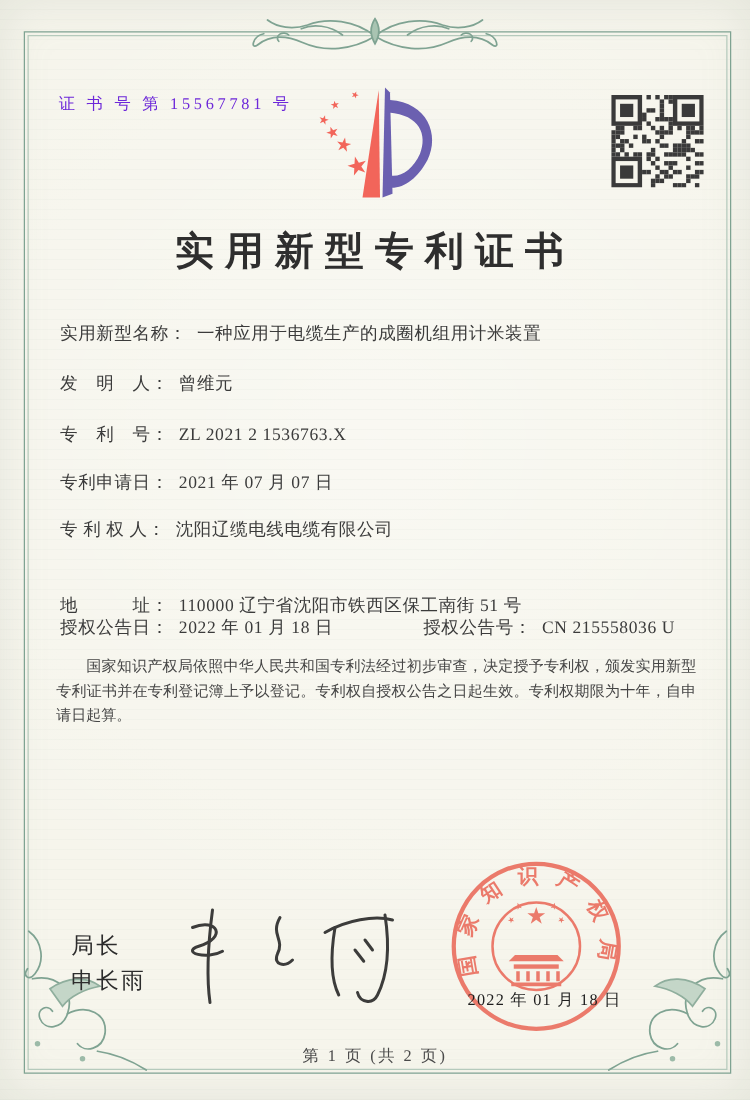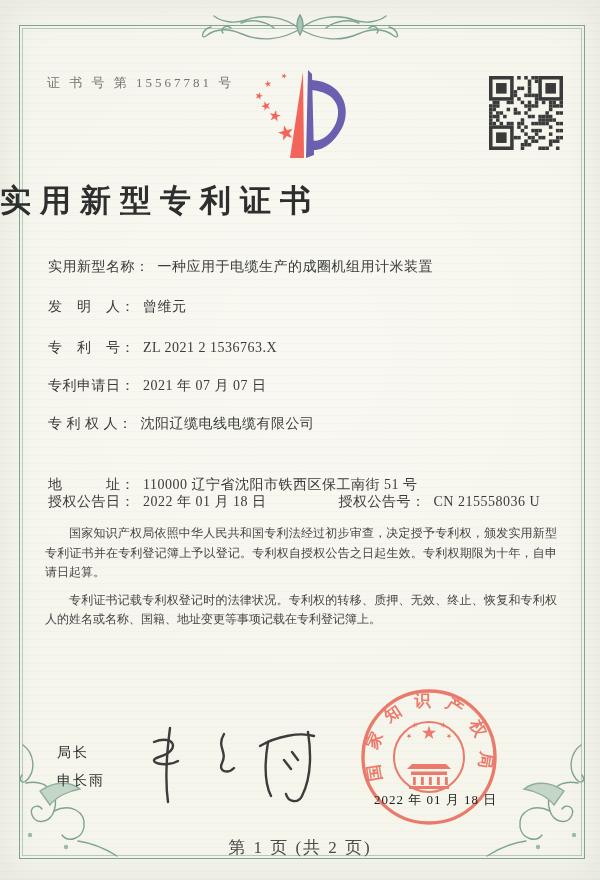--- a/index.html
+++ b/index.html
@@ -21,46 +21,46 @@
   .frame-outer{
     position:absolute;left:19px;top:25px;right:15px;bottom:21px;
     border:1.5px solid #7fa392;
   }
   .frame-inner{
     position:absolute;inset:2px;
     border:1px solid #b5cabc;
   }
   .abs{position:absolute;}
   .cert-no{
-    left:47px;top:74px;font-size:13px;color:#737373;letter-spacing:3px;
+    left:47px;top:74px;font-size:13px;color:#6d28d9;letter-spacing:3px;
   }
   .title{
-    left:0;right:0;top:180px;text-align:left;
+    left:0;right:0;top:180px;text-align:center;
     font-size:31px;font-weight:600;color:#2e2e2e;letter-spacing:9px;
   }
   .field-row{
     left:48px;font-size:14px;color:#3b3b3b;white-space:nowrap;letter-spacing:0.5px;
   }
   .field-row .val{margin-left:8px;margin-top:33px;}
   .grant-right{margin-left:72px;}
   .paras{
     left:45px;width:512px;top:524px;
     font-size:12px;line-height:19.5px;color:#454545;text-align:justify;
   }
   .paras p{margin:0 0 8px 0;text-indent:2em;}
   .signer{
-    left:57px;font-size:14px;color:#2c2c2c;font-weight:500;
+    left:57px;font-size:18px;color:#2c2c2c;font-weight:500;
     font-family:"Liberation Sans", sans-serif;letter-spacing:2px;
   }
   .seal-date{
     left:374px;top:791px;font-size:13px;color:#1e1e1e;letter-spacing:1px;z-index:5;
   }
   .footer{
     left:0;right:0;top:836px;text-align:center;
-    font-size:17px;color:#4a4a4a;letter-spacing:2px;
+    font-size:13px;color:#4a4a4a;letter-spacing:2px;
   }
   svg{display:block;}
   .flourish path{vector-effect:non-scaling-stroke;}
 </style>
 </head>
 <body>
 
 <div class="paper-texture"></div>
 
 <div class="frame-outer">
@@ -281,21 +281,20 @@
 </div>
 <div class="abs field-row" style="top:476px;">
   <span>地　　　址：</span><span class="val">110000 辽宁省沈阳市铁西区保工南街 51 号</span>
 </div>
 <div class="abs field-row" style="top:493px;">
   <span>授权公告日：</span><span class="val">2022 年 01 月 18 日</span><span class="grant-right">授权公告号：</span><span class="val">CN 215558036 U</span>
 </div>
 
 <div class="abs paras">
   <p>国家知识产权局依照中华人民共和国专利法经过初步审查，决定授予专利权，颁发实用新型专利证书并在专利登记簿上予以登记。专利权自授权公告之日起生效。专利权期限为十年，自申请日起算。</p>
-  <p>专利证书记载专利权登记时的法律状况。专利权的转移、质押、无效、终止、恢复和专利权人的姓名或名称、国籍、地址变更等事项记载在专利登记簿上。</p>
 </div>
 
 <div class="abs signer" style="top:744px;">局长</div>
 <div class="abs signer" style="top:772px;">申长雨</div>
 
 <svg class="abs" style="left:132px;top:716px;" width="200" height="95" viewBox="0 0 200 95">
   <g stroke="#232323" stroke-width="2.4" fill="none" stroke-linecap="round" opacity="0.88">
     <path d="M38,12 C35,35 33,65 36,86"></path>
     <path d="M22,26 C42,18 50,34 27,41 C12,46 34,52 46,45"></path>
     <path d="M92,18 C84,32 96,35 90,47 C86,56 96,58 102,52"></path>

